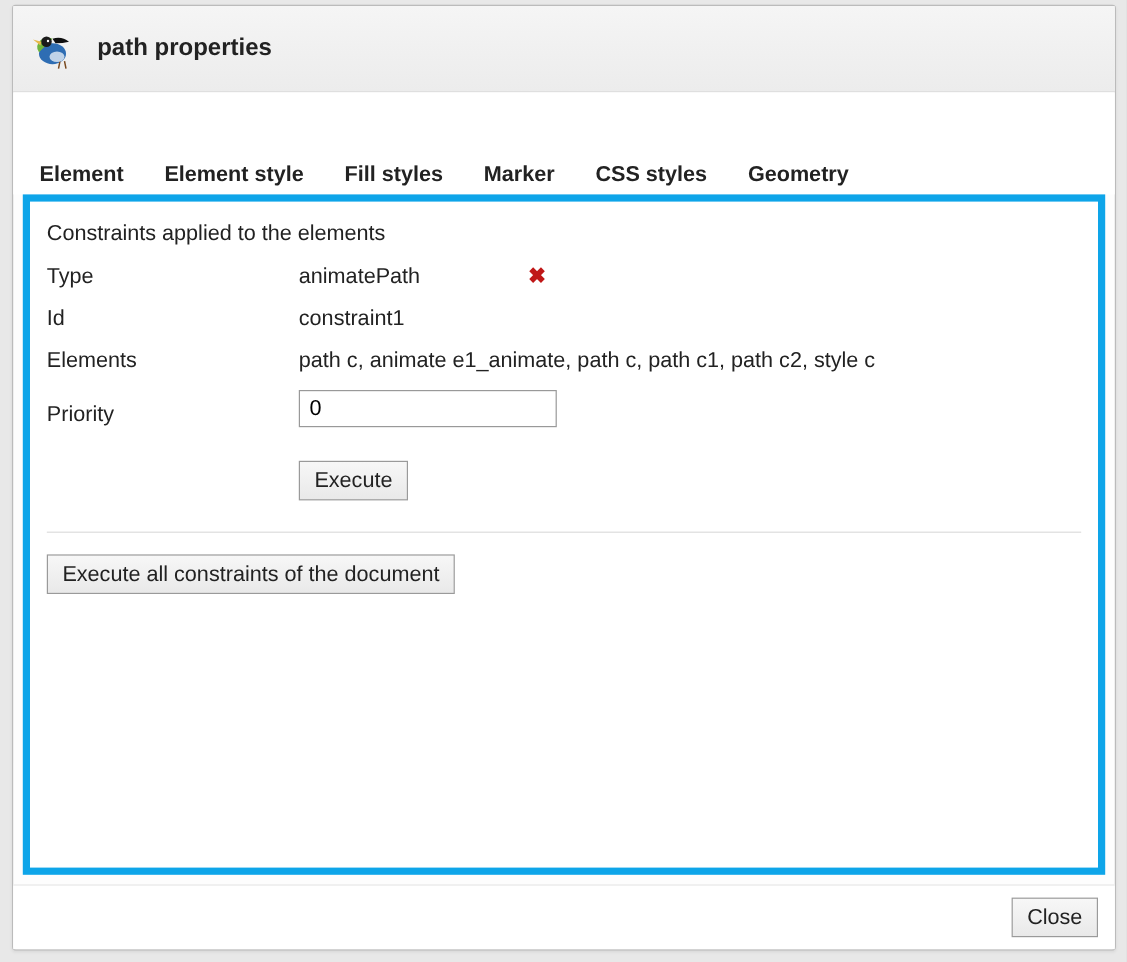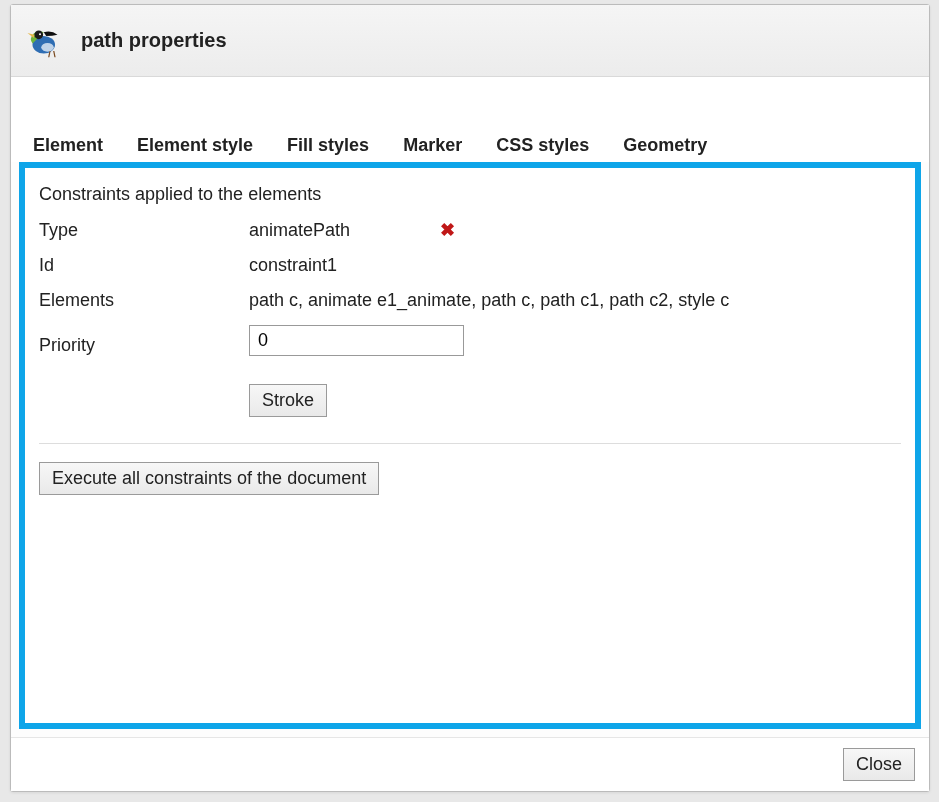--- a/index.html
+++ b/index.html
@@ -171,21 +171,21 @@
       </div>
 
       <div class="form-row">
         <div class="form-label">Priority</div>
         <div class="form-value">
           <input class="priority-input" type="text" value="0" style="">
         </div>
       </div>
 
       <div class="execute-row">
-        <button class="btn">Stroke</button>
+        <button class="btn">Execute</button>
       </div>
 
       <hr class="hrule">
 
       <button class="btn">Execute all constraints of the document</button>
     </div>
 
     <div class="dialog-footer">
       <button class="btn">Close</button>
     </div>

